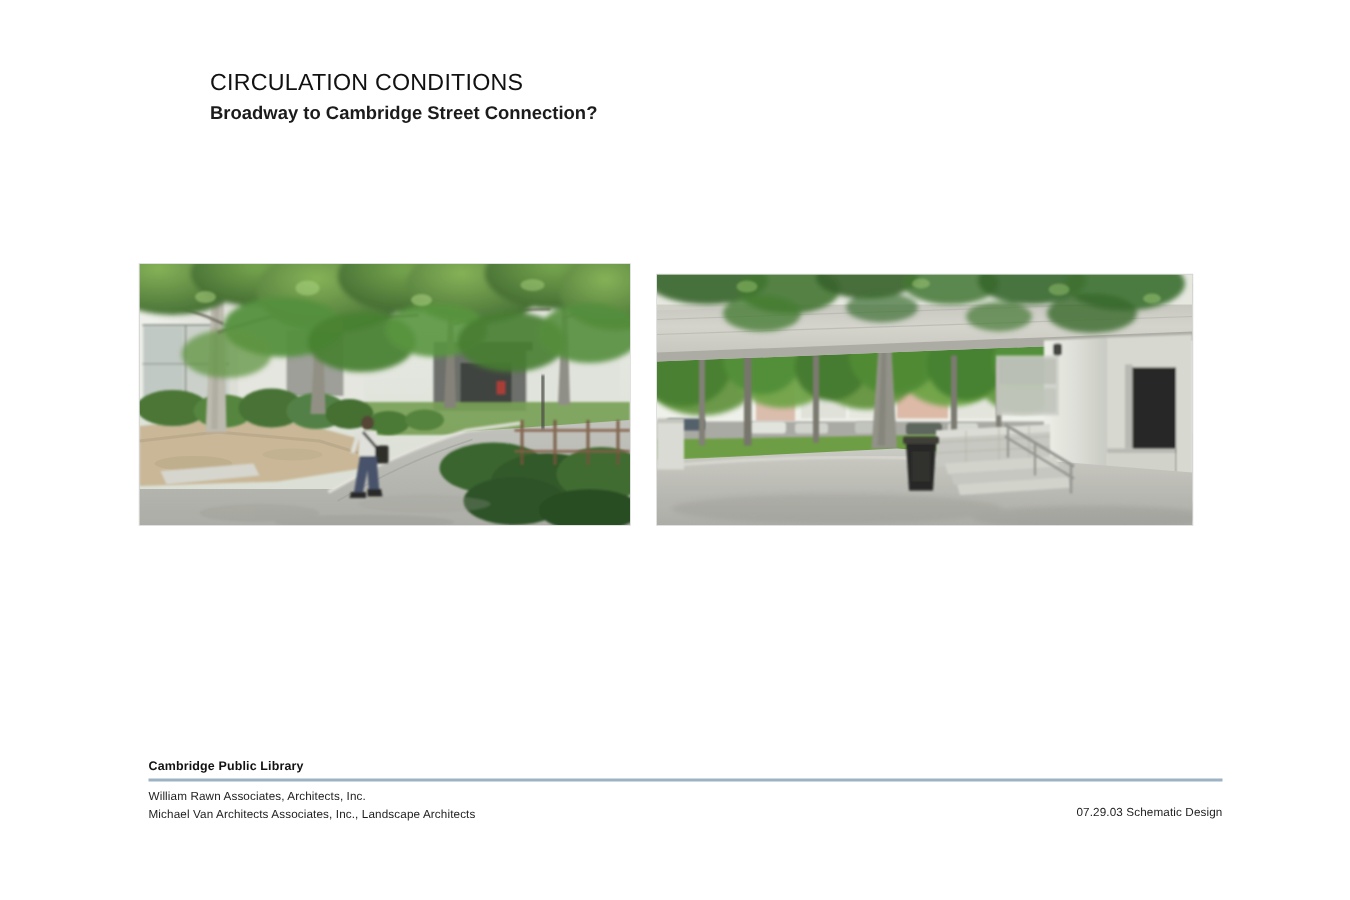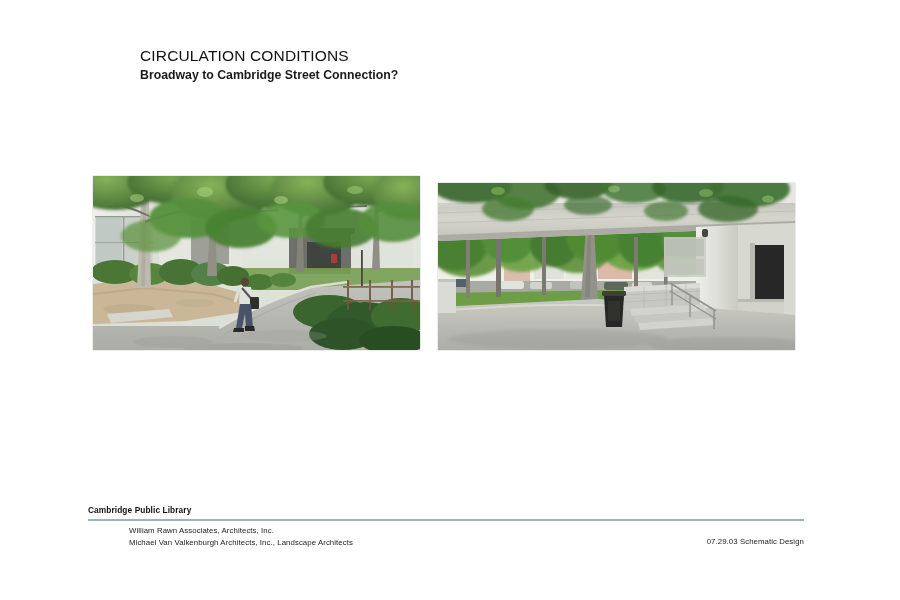--- a/index.html
+++ b/index.html
@@ -54,21 +54,21 @@
     overflow: hidden;
     background: #cfd2cc;
     box-shadow: 0 0 0 0.5px rgba(140,140,140,0.35);
     pointer-events: auto;
   }
   .photo svg { display: block; }
 
   
   #footer {
     position: absolute;
-    left: 88px;
+    left: 99px;
     top: 505px;
     width: 716px;
   }
   #footer-client {
     font-size: 8.3px;
     font-weight: bold;
     color: #111111;
     line-height: 11px;
     letter-spacing: 0.1px;
   }
@@ -87,21 +87,20 @@
     position: absolute;
     left: 0;
     top: 0;
   }
   .firm-line {
     font-size: 7.8px;
     color: #1d1d1d;
     line-height: 11.5px;
     letter-spacing: 0.08px;
     white-space: nowrap;
-    margin-left: 41px;
   }
   #footer-date {
     position: absolute;
     right: 0;
     top: 11.5px;
     font-size: 7.8px;
     color: #1d1d1d;
     letter-spacing: 0.08px;
     white-space: nowrap;
     padding-left: 16px;
@@ -456,17 +455,17 @@
     </svg>
   </div>
 </div>
 
 <div id="footer">
   <div id="footer-client">Cambridge Public Library</div>
   <div id="footer-rule"></div>
   <div id="footer-body">
     <div id="footer-firms">
       <div class="firm-line">William Rawn Associates, Architects, Inc.</div>
-      <div class="firm-line">Michael Van Valkenburgh Architects, Inc., Landscape Architects</div>
+      <div class="firm-line">Michael Van Architects Associates, Inc., Landscape Architects</div>
     </div>
     <div id="footer-date">07.29.03 Schematic Design</div>
   </div>
 </div>
 
 </body></html>

